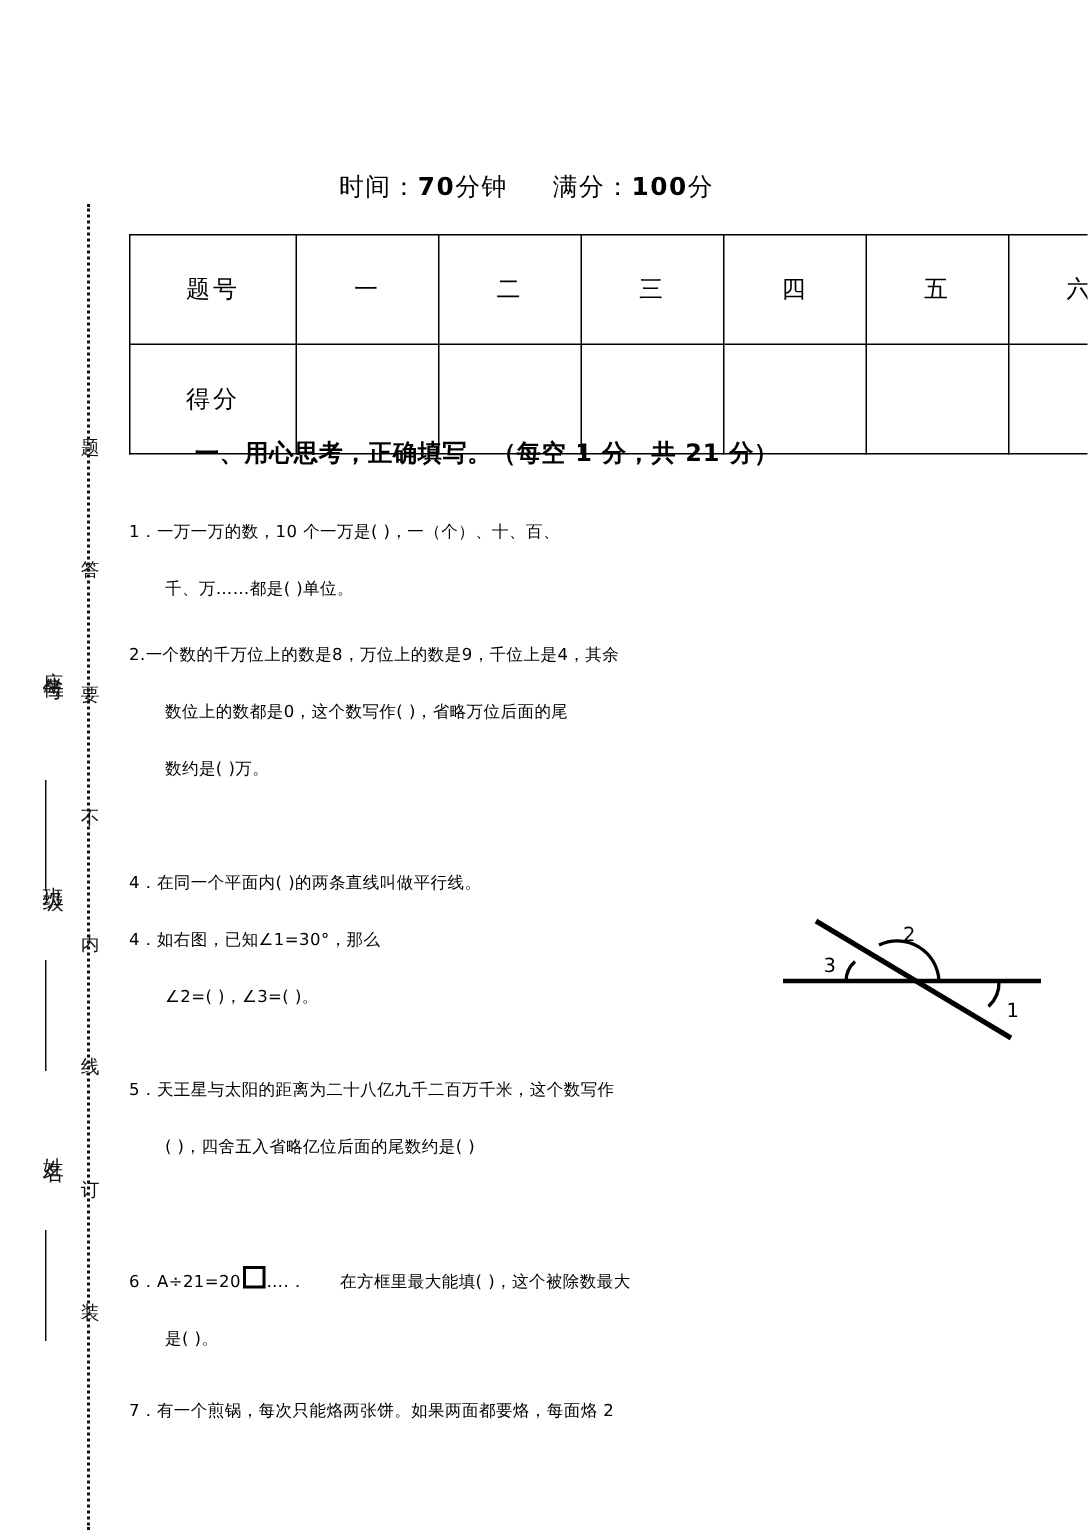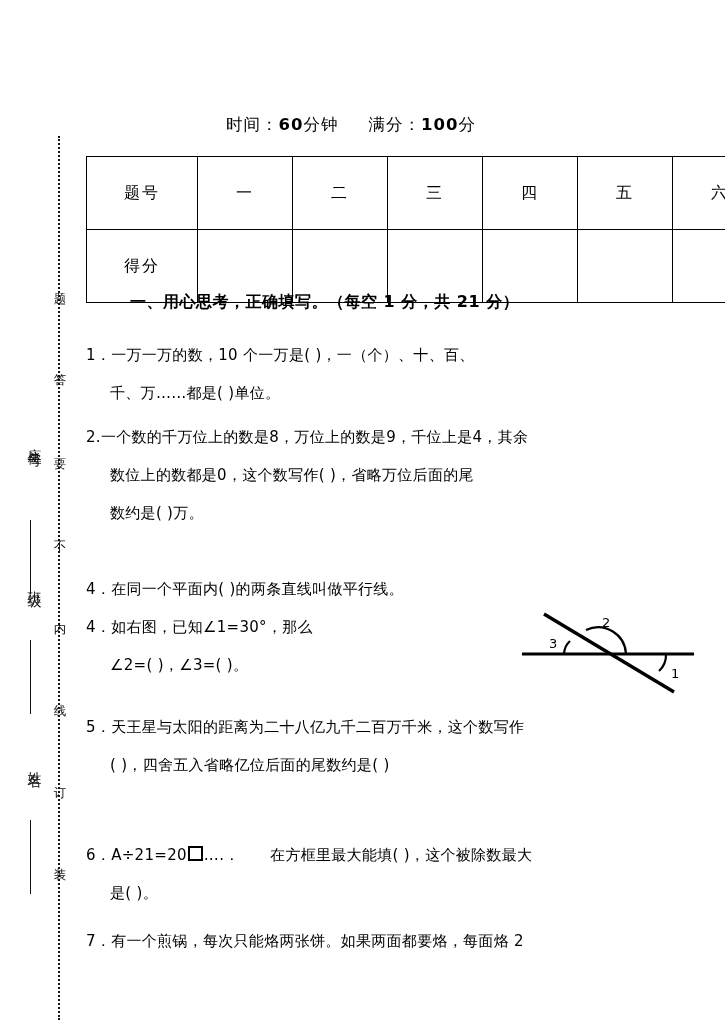--- a/index.html
+++ b/index.html
@@ -107,21 +107,21 @@
     font-weight: bold;
     letter-spacing: 0.5px;
     white-space: nowrap;
     margin-left: 44px;
   }
 
   .q {
     position: absolute;
     left: 0px;
     width: 570px;
-    font-size: 15px;
+    font-size: 11px;
     line-height: 38px;
     letter-spacing: 0.3px;
   }
   .q .ln { display: block; white-space: nowrap; }
   .q .ln.ind { padding-left: 24px; }
 
   #q1 { top: 336px; }
   #q2 { top: 418px; }
   #q3 { top: 570px; }
   #q4 { top: 608px; width: 340px; }
@@ -168,21 +168,21 @@
 
   <div class="vtext field-label" style="top:580px;">班级</div>
   <div class="field-rule" style="top:640px;"></div>
 
   <div class="vtext field-label" style="top:760px;">姓名</div>
   <div class="field-rule" style="top:820px;"></div>
 </div>
 
 <div id="sheet">
 
-  <div class="exam-meta"><span>时间：</span><b>60</b><span>分钟</span><span style="display:inline-block;width:30px;"></span><span>满分：</span><b>100</b><span>分</span></div>
+  <div class="exam-meta"><span>时间：</span><b>70</b><span>分钟</span><span style="display:inline-block;width:30px;"></span><span>满分：</span><b>100</b><span>分</span></div>
 
   <table class="score-table">
     <tbody>
       <tr>
         <td class="head-col">题号</td>
         <td class="num-col">一</td>
         <td class="num-col">二</td>
         <td class="num-col">三</td>
         <td class="num-col">四</td>
         <td class="num-col">五</td>

